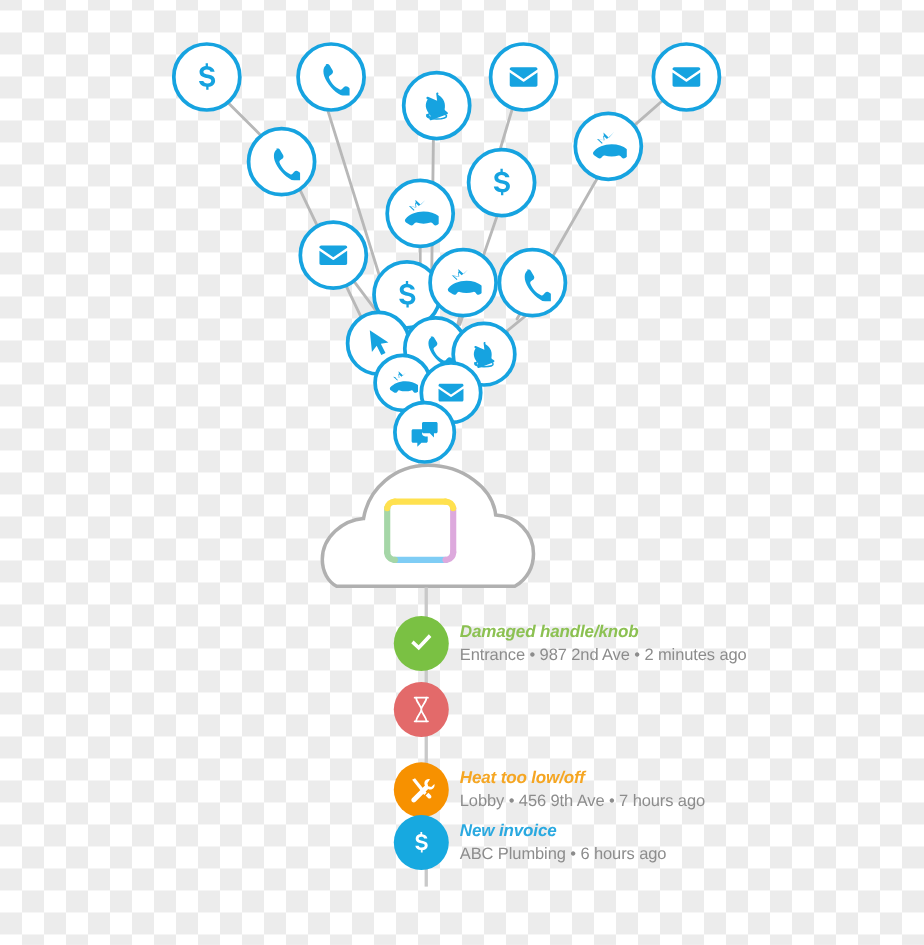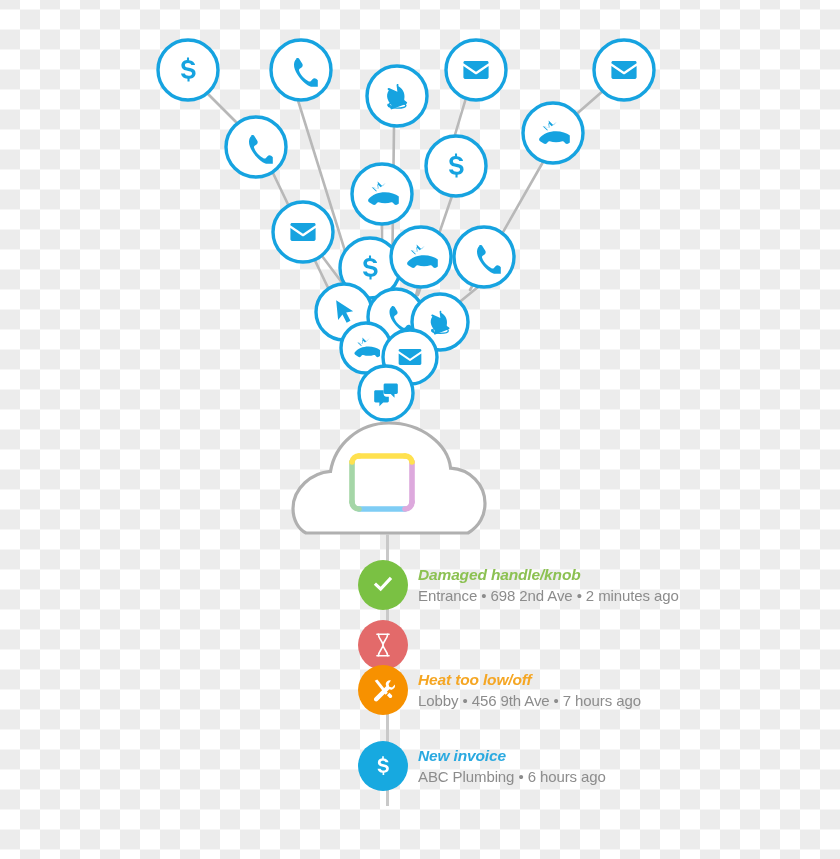--- a/index.html
+++ b/index.html
@@ -53,21 +53,21 @@
 
   .feed-item {
     position: absolute;
     left: 358px;
     height: 60px;
     display: flex;
     align-items: center;
   }
   .feed-item.i0 { top: 21px; }
   .feed-item.i1 { top: 81px; }
-  .feed-item.i2 { top: 126px; }
+  .feed-item.i2 { top: 154px; }
   .feed-item.i3 { top: 202px; }
 
   .feed-badge {
     width: 50px;
     height: 50px;
     border-radius: 50%;
     flex: 0 0 50px;
     display: flex;
     align-items: center;
     justify-content: center;
@@ -262,21 +262,21 @@
     <div class="feed-rail"></div>
 
     <div class="feed-item i0">
       <div class="feed-badge" style="background:#7ac143">
         <svg width="28" height="28" viewBox="0 0 64 64" aria-hidden="true">
           <path d="M53 18.5L26.8 46.2 11 31.4l5-5.4 10.5 9.8L47.6 13z" fill="#fff"></path>
         </svg>
       </div>
       <div class="feed-text">
         <span class="feed-title" style="color:#8cc152">Damaged handle/knob</span>
-        <span class="feed-sub">Entrance • 698 2nd Ave • 2 minutes ago</span>
+        <span class="feed-sub">Entrance • 987 2nd Ave • 2 minutes ago</span>
       </div>
     </div>
 
     <div class="feed-item i1">
       <div class="feed-badge" style="background:#e36a6a">
         <svg width="26" height="28" viewBox="0 0 48 60" aria-hidden="true">
           <g fill="none" stroke="#fff" stroke-width="3.4" stroke-linecap="round" stroke-linejoin="round">
             <path d="M11 7h26M11 53h26"></path>
             <path d="M14 7c0 9 10 16 10 23s-10 14-10 23M34 7c0 9-10 16-10 23s10 14 10 23"></path>
           </g>

